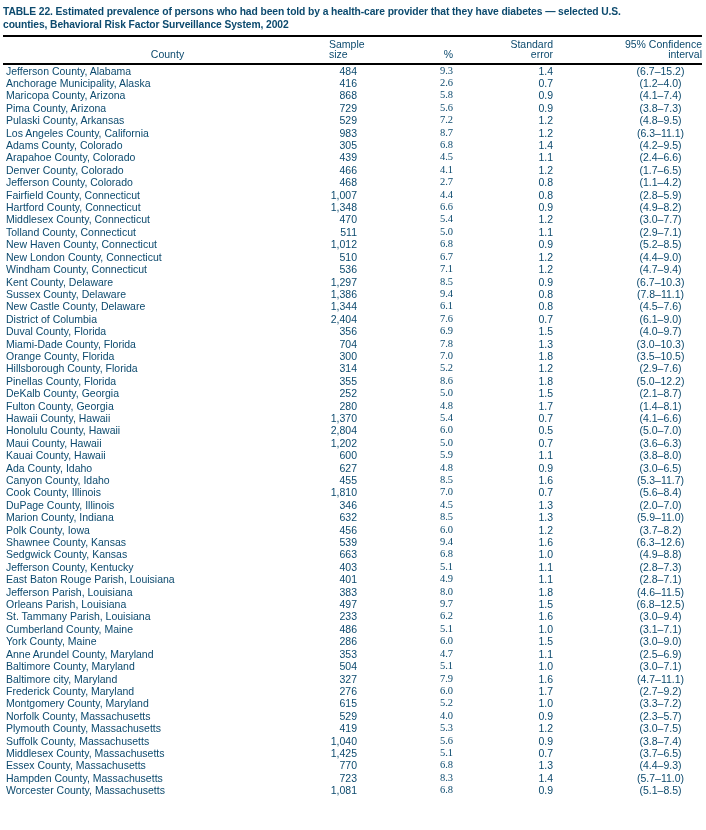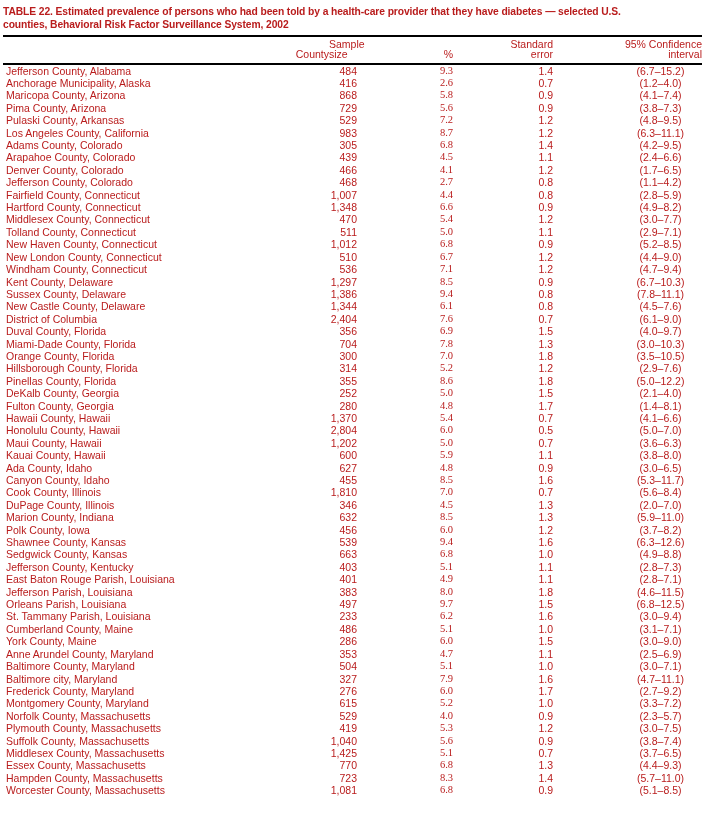--- a/index.html
+++ b/index.html
@@ -2,21 +2,21 @@
 <html><head>
 <meta charset="utf-8">
 <style>
   html, body { margin:0; padding:0; background:#ffffff; }
   .page {
     position: relative;
     width: 706px;
     height: 830px;
     box-sizing: border-box;
     background: #ffffff;
-    color: #b91c1c;
+    color: #0c4a6e;
     font-family: "Liberation Sans", sans-serif;
     padding: 6px 4px 0 3px;
     overflow: hidden;
   }
   .title {
     font-weight: bold;
     font-size: 10.3px;
     line-height: 12.5px;
     letter-spacing: -0.1px;
     white-space: nowrap;
@@ -31,21 +31,21 @@
   }
   thead th {
     font-weight: normal;
     font-size: 10.5px;
     line-height: 9.8px;
     vertical-align: bottom;
     border-bottom: 2px solid #000;
     padding: 3px 0 3px 0;
     white-space: nowrap;
   }
-  th.county { text-align: right; padding-left: 3px; margin-top: 10px; }
+  th.county { text-align: center; padding-left: 3px; margin-top: 10px; }
   th.sample { text-align: left; padding-right: 4px; }
   th.pct    { text-align: right; padding-right: 1px; }
   th.std    { text-align: right; padding-right: 1px; }
   th.ci     { text-align: right; padding-left: 22px; }
   tbody td {
     font-size: 10.5px;
     height: 12.4px;
     line-height: 12.4px;
     padding: 0;
     white-space: nowrap;
@@ -265,21 +265,21 @@
           <td class="num sample">355</td>
           <td class="num pct">8.6</td>
           <td class="num std">1.8</td>
           <td class="ci">(5.0–12.2)</td>
         </tr>
         <tr>
           <td class="county">DeKalb County, Georgia</td>
           <td class="num sample">252</td>
           <td class="num pct">5.0</td>
           <td class="num std">1.5</td>
-          <td class="ci">(2.1–4.0)</td>
+          <td class="ci">(2.1–8.7)</td>
         </tr>
         <tr>
           <td class="county">Fulton County, Georgia</td>
           <td class="num sample">280</td>
           <td class="num pct">4.8</td>
           <td class="num std">1.7</td>
           <td class="ci">(1.4–8.1)</td>
         </tr>
         <tr>
           <td class="county">Hawaii County, Hawaii</td>

